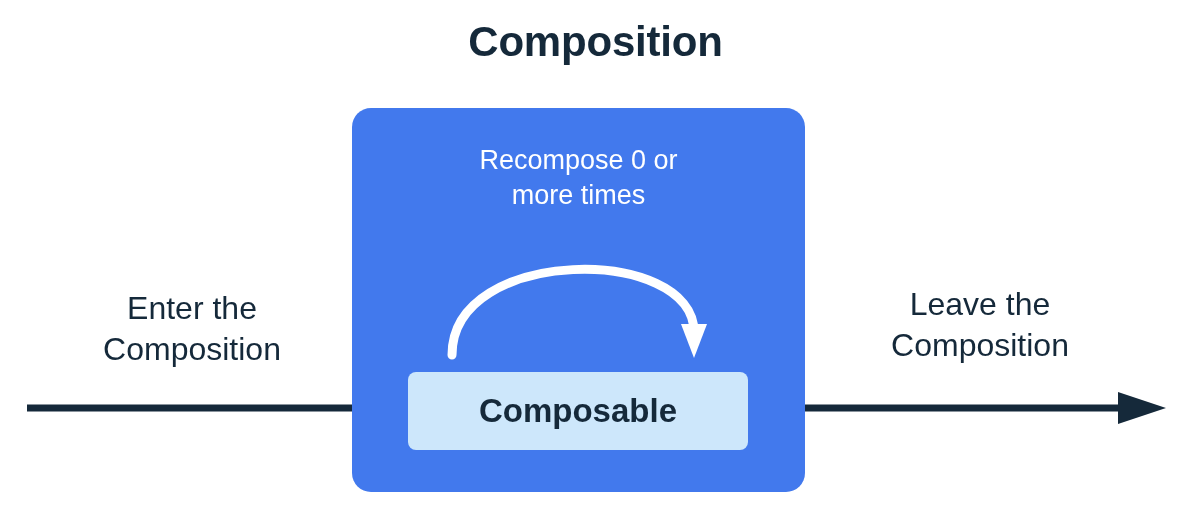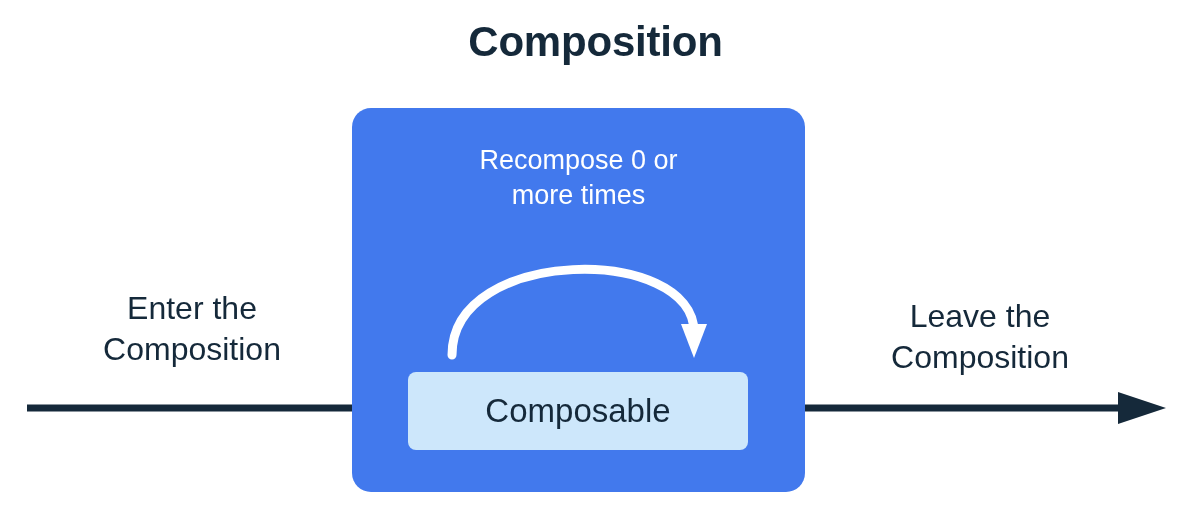--- a/index.html
+++ b/index.html
@@ -42,21 +42,21 @@
     line-height: 1.28;
     white-space: pre-line;
   }
   #enter-label {
     left: 32px;
     top: 288px;
     width: 320px;
   }
   #leave-label {
     left: 810px;
-    top: 296px;
+    top: 284px;
     width: 340px;
   }
 
   
   #composition-box {
     position: absolute;
     left: 352px;
     top: 108px;
     width: 453px;
     height: 384px;
@@ -107,21 +107,21 @@
     top: 0;
     width: 1191px;
     height: 512px;
     pointer-events: none;
   }
   #arrows-under { z-index: 1; }
   #arrows-over  { z-index: 5; }
   #composition-box { z-index: 2; }
   #recompose-label { z-index: 3; }
   #composable-box  { z-index: 3; }
-  #composable-label{ z-index: 4; }
+  #composable-label{ z-index: 4; font-weight: bold; }
   #diagram-title, .side-label { z-index: 6; }
 </style>
 </head>
 <body>
 
 <div id="canvas">
 
   <svg class="overlay" id="arrows-under" viewBox="0 0 1191 512">
 
     <g>

